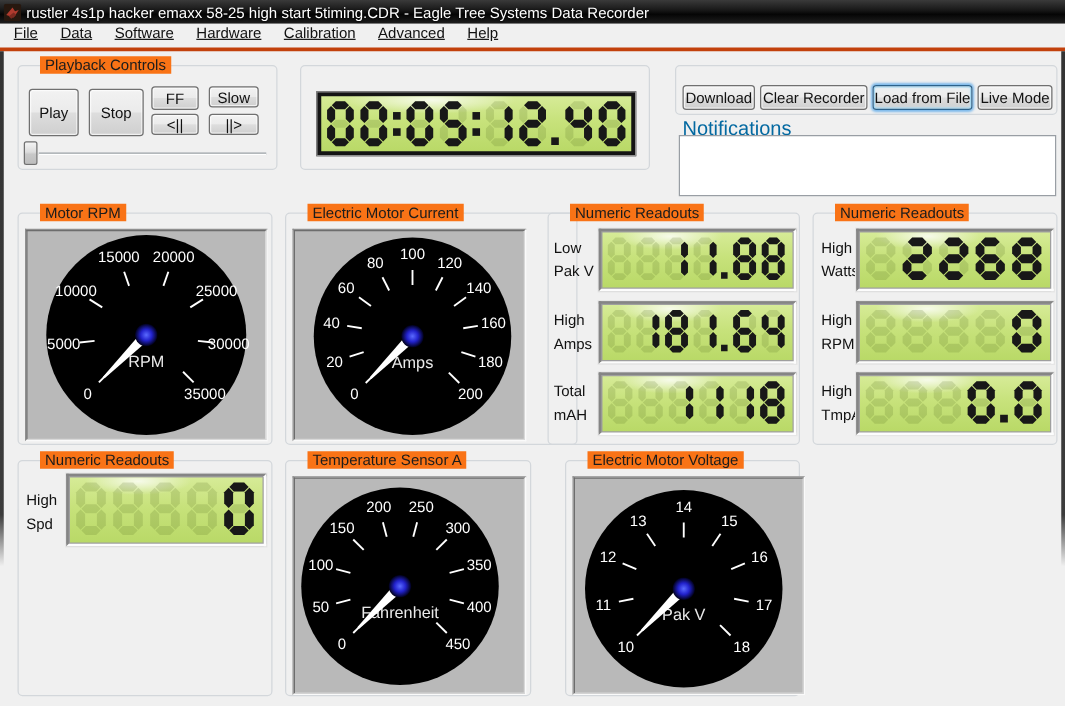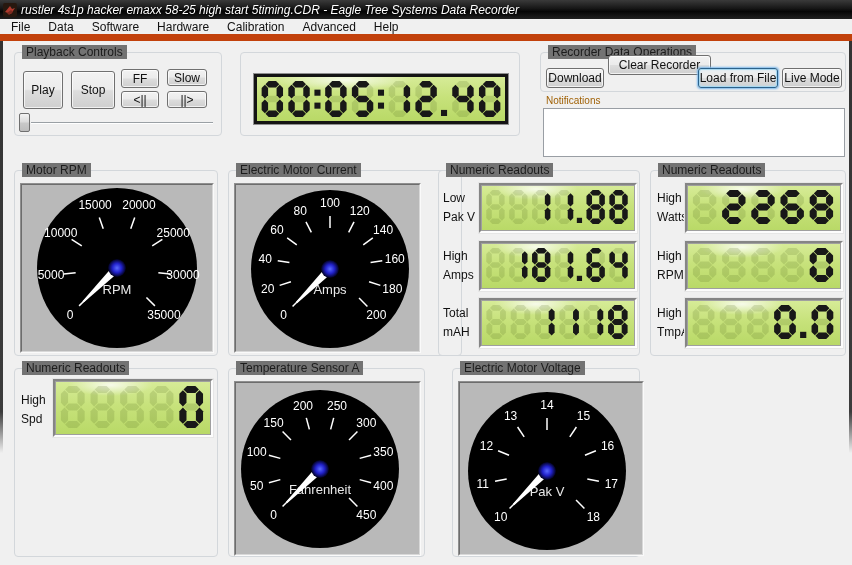--- a/index.html
+++ b/index.html
@@ -5,32 +5,32 @@
   html,body{margin:0;padding:0;background:#555;}
   *{box-sizing:border-box;}
   #window{
     position:relative;width:852px;height:565px;background:#f0f0f0;overflow:hidden;
     font-family:"Liberation Sans","DejaVu Sans",sans-serif;font-size:12px;color:#1c1c1c;
   }
   
   #titlebar{position:absolute;left:0;top:0;width:852px;height:19px;
     background:linear-gradient(180deg,#3a3a3a 0%,#161616 45%,#050505 60%,#1f1f1f 100%);
     display:flex;align-items:center;color:#fff;}
-  #titlebar .title-text{margin-left:4px;font-size:12px;white-space:nowrap;text-shadow:0 1px 2px #000;font-style:italic;}
+  #titlebar .title-text{margin-left:4px;font-size:12px;white-space:nowrap;text-shadow:0 1px 2px #000;}
   #app-icon{width:14px;height:14px;margin-left:3px;flex:0 0 auto;}
   #menubar{position:absolute;left:0;top:19px;width:852px;height:22px;background:#f0f0f0;
-    border-bottom:7px solid #c2410c;display:flex;align-items:center;padding-left:2px;}
+    border-bottom:3px solid #c2410c;display:flex;align-items:flex-start;padding-left:2px;text-decoration:underline;}
   .menu-item{display:flex;align-items:center;padding:0 9px;cursor:default;color:#111;}
   
   .edge{position:absolute;top:41px;width:3px;height:412px;z-index:6;
     background:linear-gradient(180deg,rgba(35,35,35,.92) 0%,rgba(35,35,35,.88) 90%,rgba(35,35,35,0) 100%);}
   #edge-left{left:0;} #edge-right{right:0;}
   
   .group{position:absolute;border:1px solid #d3d7db;border-radius:4px;}
-  .group-label{position:absolute;top:-8px;left:7px;background:#737373;padding:0 4px;
+  .group-label{position:absolute;top:-8px;left:17px;background:#f97316;padding:0 4px;
     font-size:12px;color:#1c1c1c;white-space:nowrap;}
   
   .btn{position:absolute;display:flex;align-items:center;justify-content:center;
     font-size:12px;color:#111;border:1px solid #707070;border-radius:3px;cursor:default;
     background:linear-gradient(180deg,#f2f2f2 0%,#ebebeb 48%,#dddddd 52%,#cfcfcf 100%);
     box-shadow:inset 0 0 0 1px rgba(255,255,255,.7);}
   .btn.focused{border:1px solid #2c628b;
     box-shadow:0 0 2px 1px #7ab8eb, inset 0 0 0 1px #a8d8f0, inset 0 0 4px #bfe4f7;}
   
   .slider{position:absolute;}
@@ -50,21 +50,21 @@
   .lcd-screen{position:relative;width:100%;height:100%;
     background:linear-gradient(180deg,#d6eb97 0%,#c7e27b 45%,#b9d967 100%);overflow:hidden;}
   .lcd-screen::before{content:"";position:absolute;left:8%;top:-8px;width:55%;height:22px;
     background:radial-gradient(ellipse closest-side,rgba(255,255,255,.8),rgba(255,255,255,0));pointer-events:none;}
   .lcd-svg{position:relative;display:block;}
   
   .readout-label{position:absolute;font-size:12px;color:#111;line-height:19px;white-space:nowrap;}
   
   #notifications-box{position:absolute;left:543px;top:108px;width:302px;height:49px;
     border:1px solid #999ea4;background:#fff;resize:none;outline:none;font-family:"Liberation Sans",sans-serif;}
-  .floating-label{position:absolute;font-size:10px;color:#a16207;}
+  .floating-label{position:absolute;font-size:16px;color:#0369a1;}
 </style>
 </head>
 <body>
 
 <div id="window">
 
   <div id="titlebar">
     <svg id="app-icon" viewBox="0 0 14 14">
       <rect x="0" y="0" width="14" height="14" rx="2" fill="#27180f"></rect>
       <path d="M2 9 L7 3 L9 6 L12 5 L8 11 Z" fill="#b03a2e"></path>
@@ -204,23 +204,22 @@
             <polygon points="240.1269146608315,22.6 243.3304157549234,25.803501094091907 243.3304157549234,32.992997811816196 240.1269146608315,36.1964989059081 236.92341356673958,32.992997811816196 236.92341356673958,25.803501094091907" fill="#181818"></polygon>
             <polygon points="225.7772428884026,36.796498905908095 228.98074398249452,33.59299781181619 236.3234135667396,33.59299781181619 239.5269146608315,36.796498905908095 236.3234135667396,40 228.98074398249452,40" fill="#181818"></polygon>
             <polygon points="225.17724288840262,22.6 228.38074398249452,25.803501094091907 228.38074398249452,32.992997811816196 225.17724288840262,36.1964989059081 221.9737417943107,32.992997811816196 221.9737417943107,25.803501094091907" fill="#181818"></polygon>
             <polygon points="225.17724288840262,7.803501094091903 228.38074398249452,11.007002188183806 228.38074398249452,18.196498905908093 225.17724288840262,21.4 221.9737417943107,18.196498905908093 221.9737417943107,11.007002188183806" fill="#181818"></polygon>
           </svg>
       </div>
     </div>
   </div>
 
   <div class="group" style="left:540px;top:52px;width:306px;height:40px;">
-    <span class="group-label">Recorder Data Operations</span>
     <div class="btn" style="left:5px;top:15px;width:58px;height:20px;">Download</div>
-    <div class="btn" style="left:67px;top:2px;width:103px;height:20px;">Clear Recorder</div>
+    <div class="btn" style="left:67px;top:15px;width:86px;height:20px;">Clear Recorder</div>
     <div class="btn focused" style="left:157px;top:15px;width:80px;height:20px;">Load from File</div>
     <div class="btn" style="left:241px;top:15px;width:60px;height:20px;">Live Mode</div>
   </div>
   <span class="floating-label" style="left:546px;top:95px;">Notifications</span>
   <textarea id="notifications-box" style=""></textarea>
 
   <div class="group" style="left:14px;top:170px;width:204px;height:186px;">
     <span class="group-label">Motor RPM</span>
     <div class="panel" style="left:5px;top:12px;width:194px;height:170px;">
       <div class="panel-inner">

